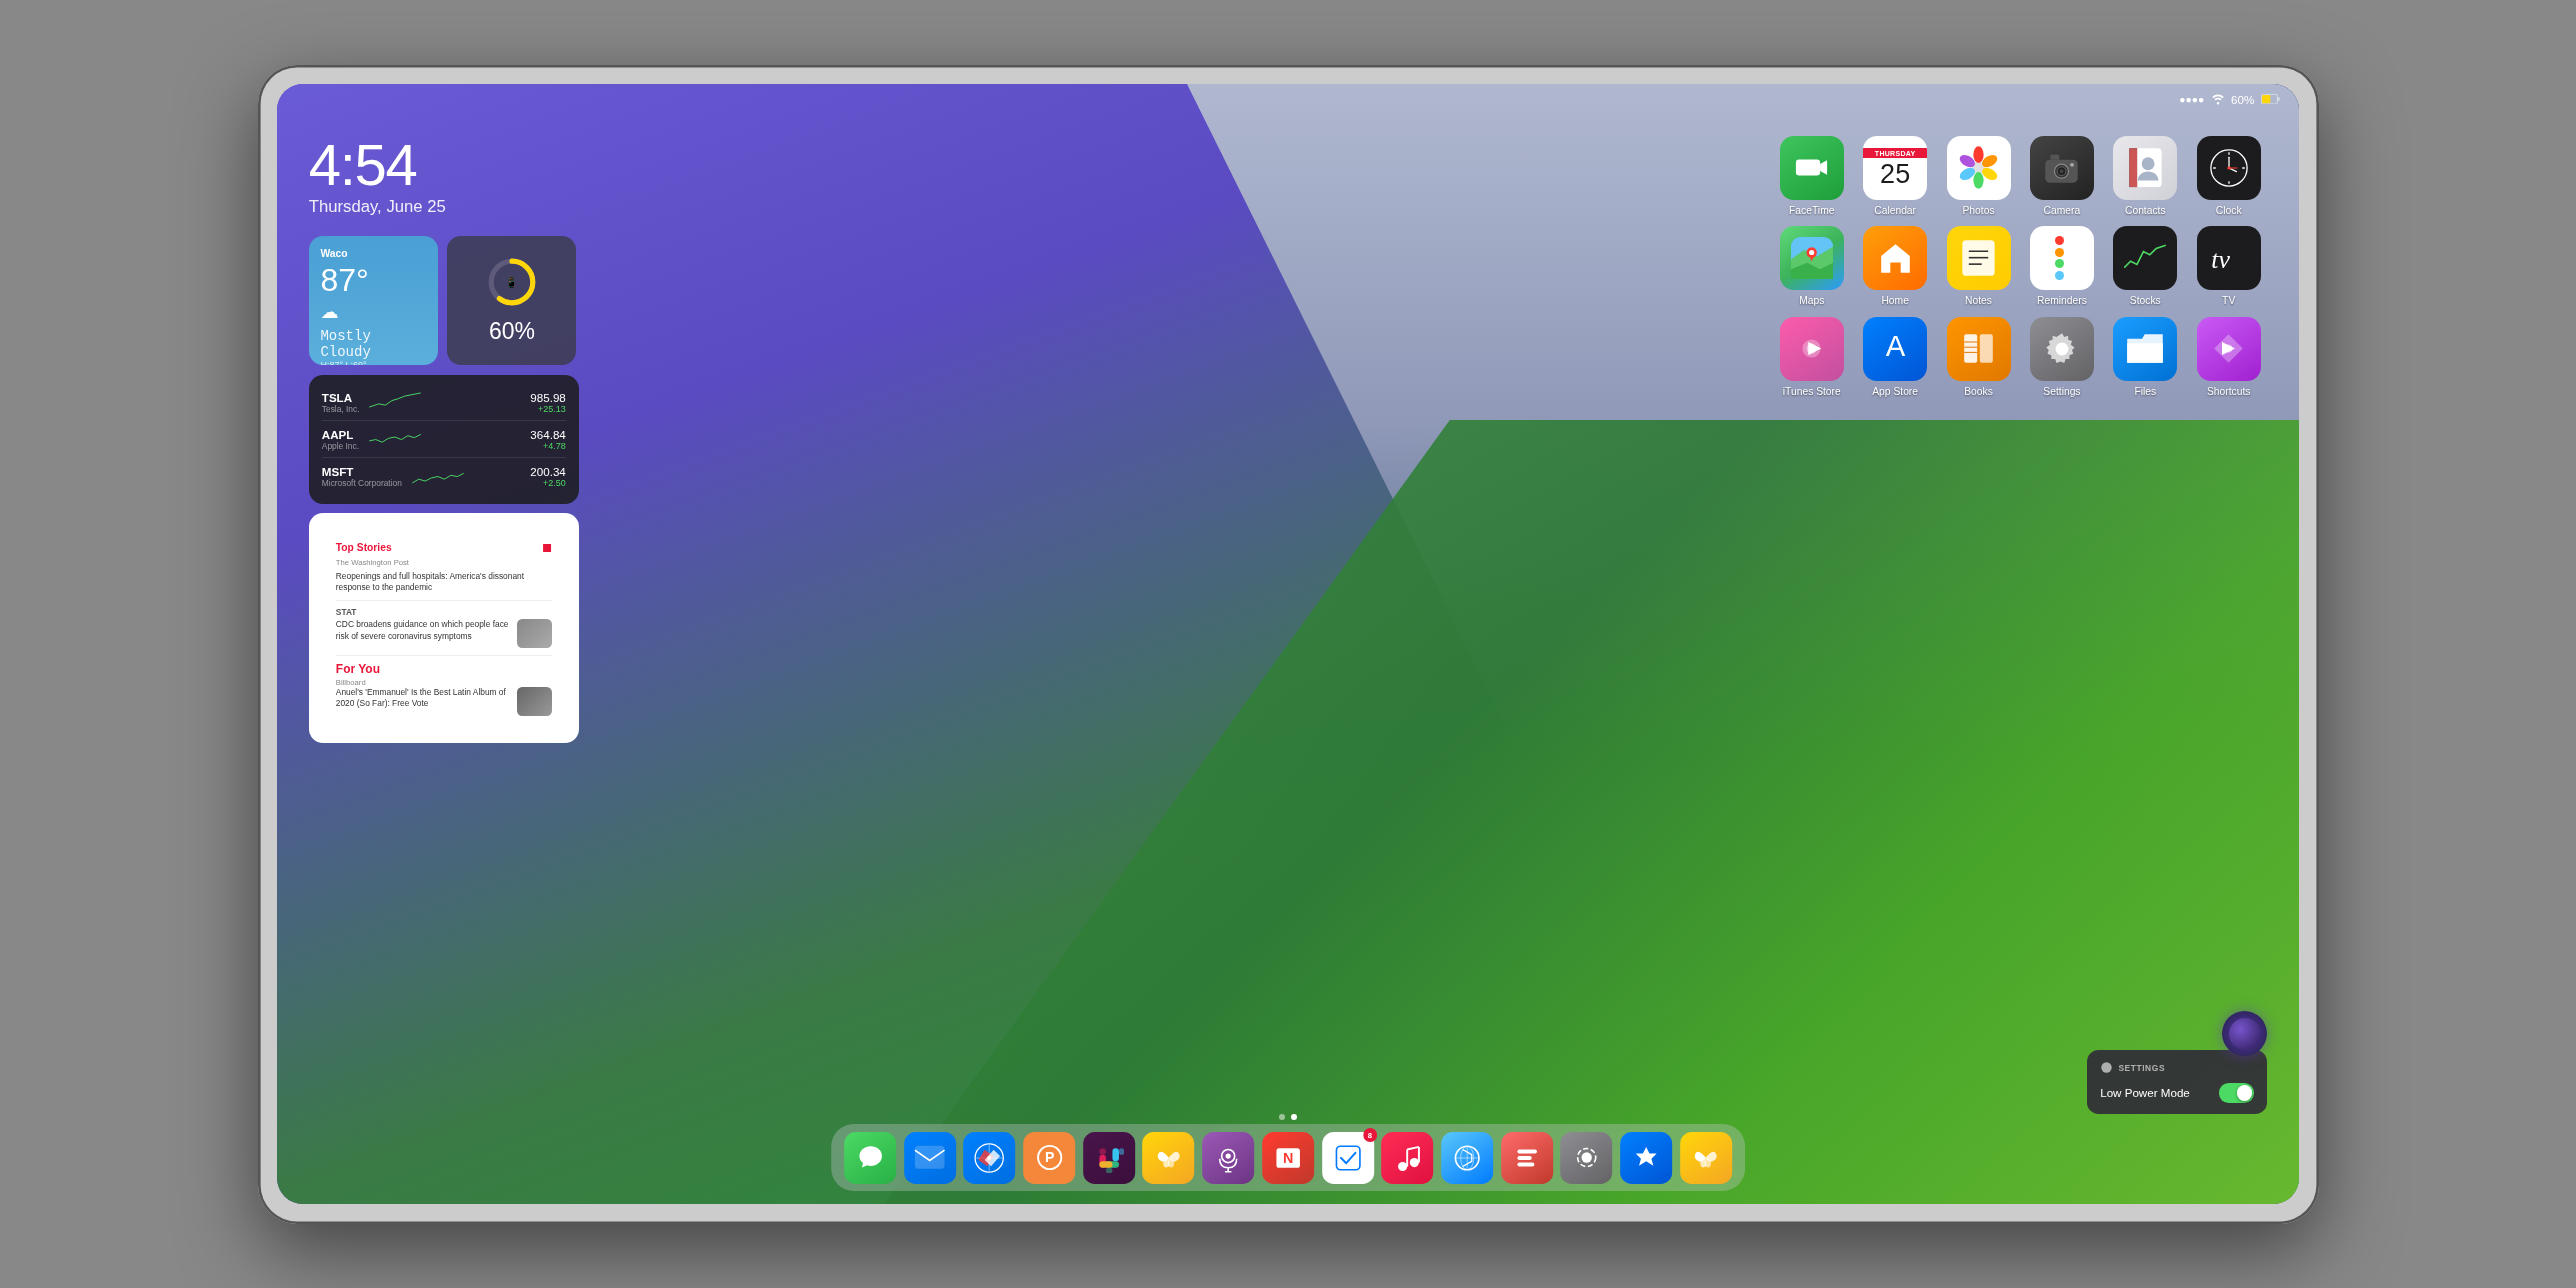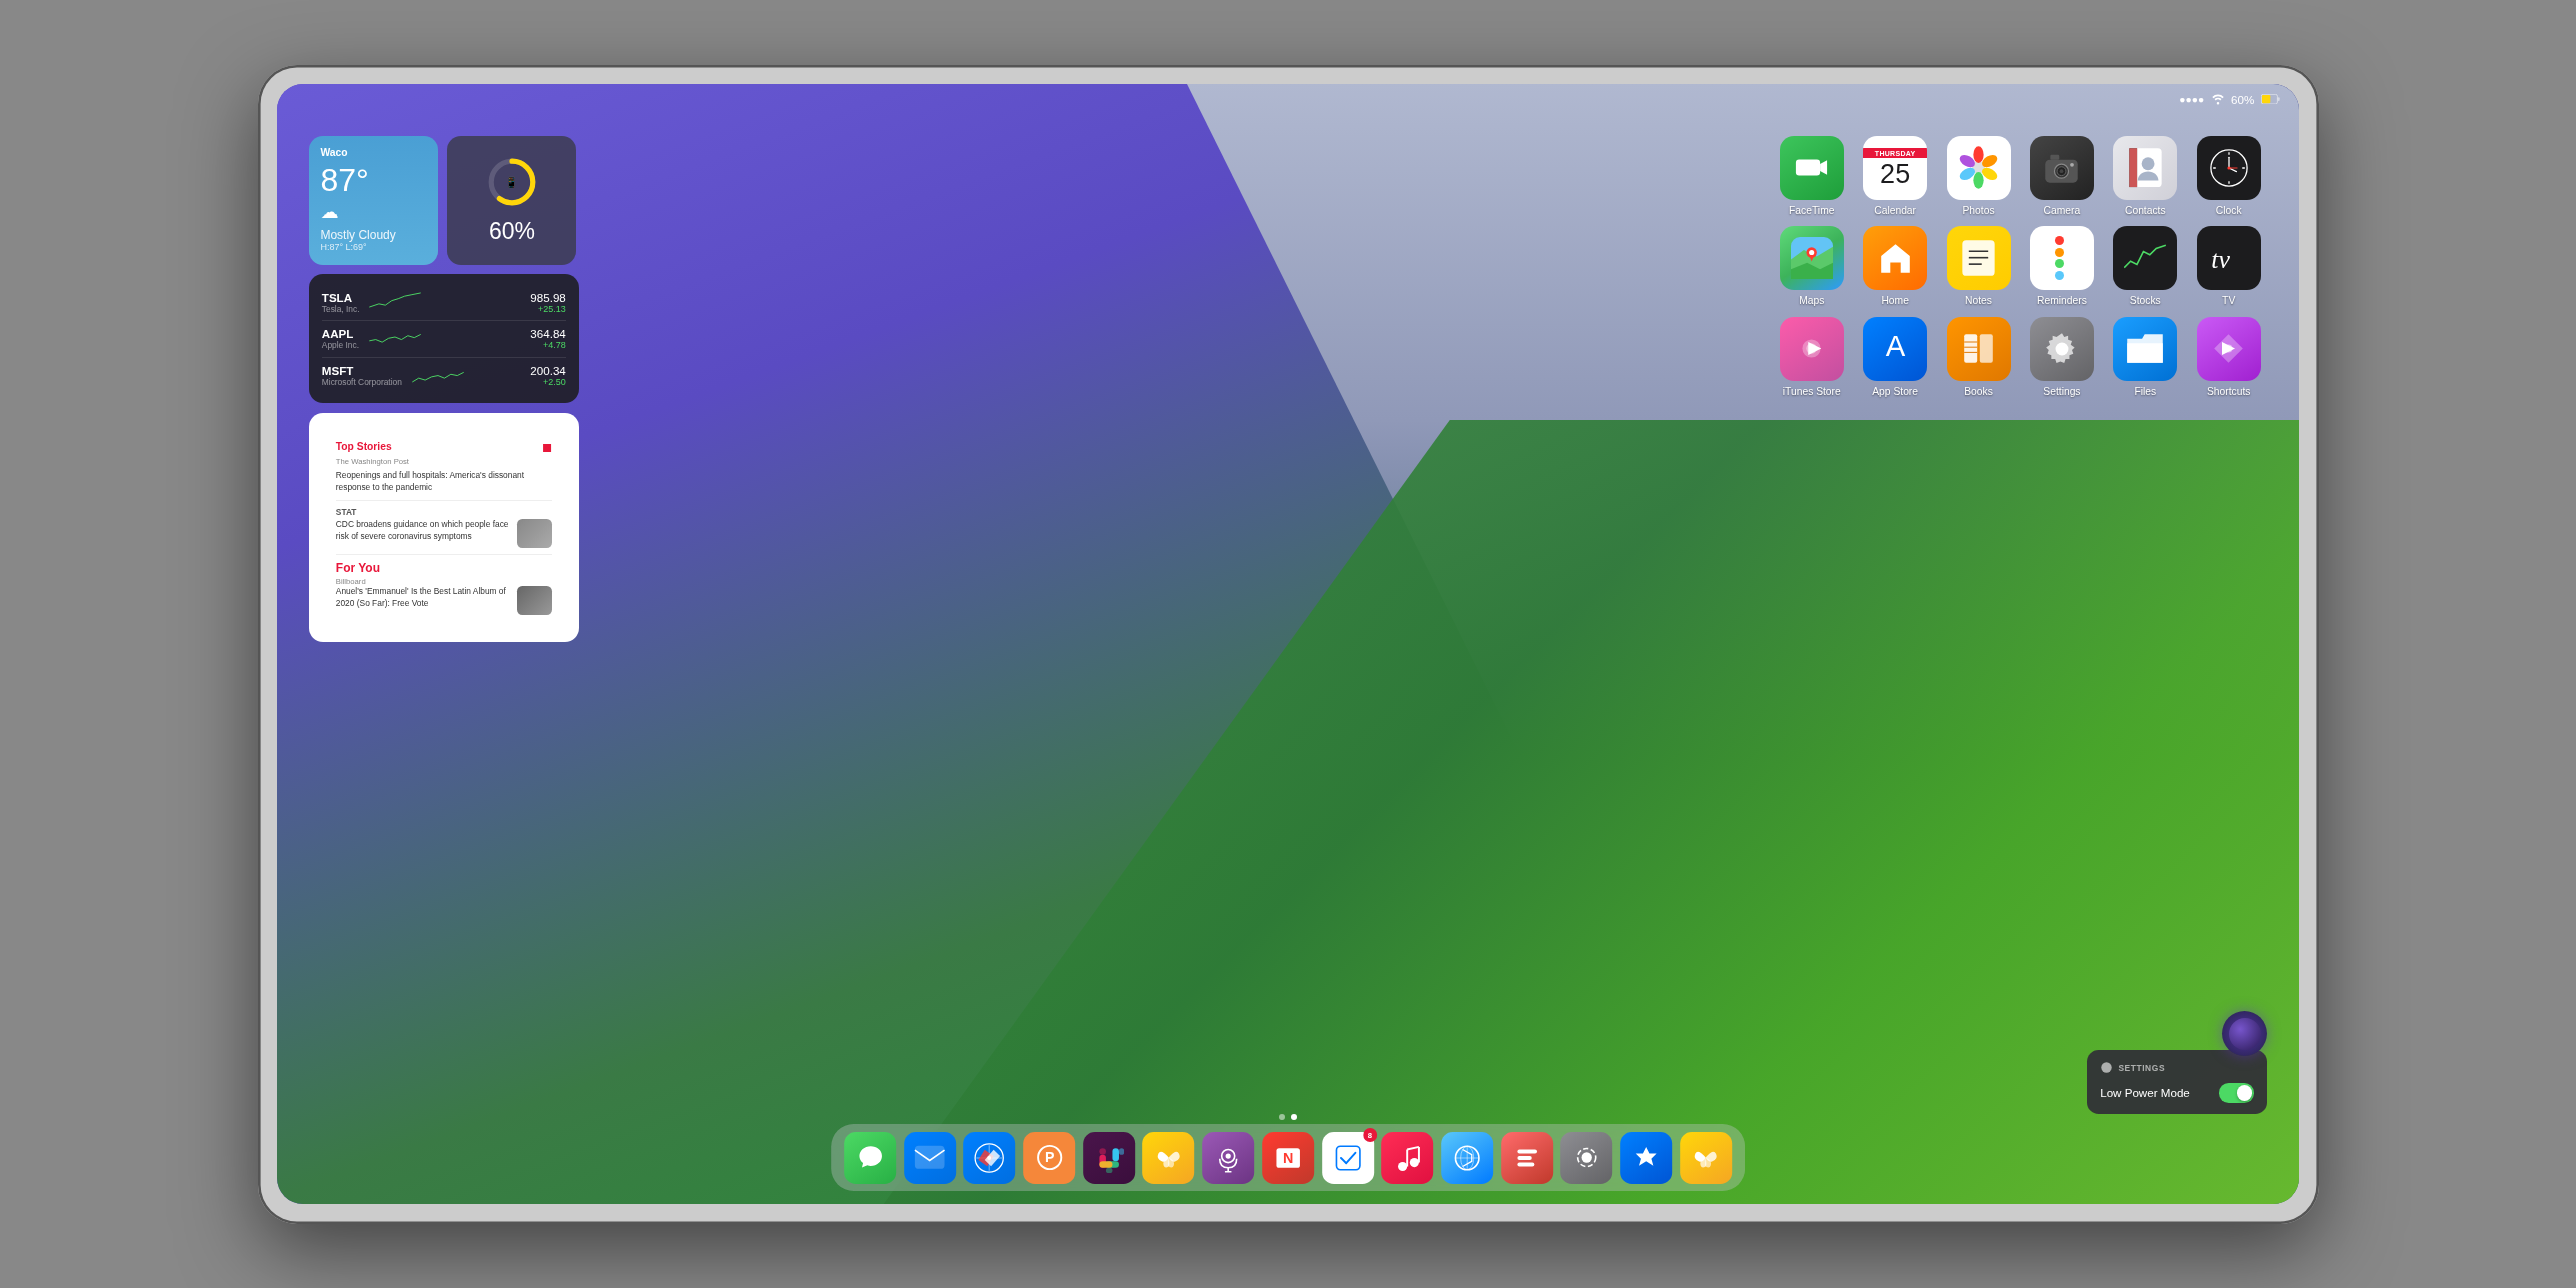--- a/index.html
+++ b/index.html
@@ -136,22 +136,23 @@
       line-height: 1;
       margin: 5.2px 0;
     }
     .weather-widget .icon-row {
       display: flex;
       align-items: center;
       gap: 5.2px;
       margin: 5.2px 0;
     }
     .weather-widget .condition {
-      font-size: 12px;
+      font-size: 14px;
       opacity: 0.9;
+      font-family: Liberation Mono, monospace;
     }
     .weather-widget .hi-lo {
       font-size: 9px;
       opacity: 0.8;
     }
 
     
     .battery-widget {
       background: rgba(60,60,80,0.85);
       width: 129px;
@@ -481,20 +482,24 @@
           <svg width="19.3" height="10.3" viewBox="0 0 30 16" fill="none">
             <rect x="0.5" y="0.5" width="25" height="15" rx="3" stroke="white" stroke-opacity="0.8"></rect>
             <rect x="1.5" y="1.5" width="13" height="13" rx="2" fill="#ffd60a"></rect>
             <rect x="26" y="5" width="3" height="6" rx="1.5" fill="white" fill-opacity="0.5"></rect>
           </svg>
         </span>
       </div>
     </div>
 
     <div class="left-panel">
+      <div class="time-display">
+        <div class="time">4:54</div>
+        <div class="date">Thursday, June 25</div>
+      </div>
 
       <div class="widgets-row">
         <div class="widget weather-widget">
           <div class="city">Waco</div>
           <div class="temp">87°</div>
           <div class="icon-row">
             <span style="font-size:18px;">☁</span>
           </div>
           <div class="condition">Mostly Cloudy</div>
           <div class="hi-lo">H:87° L:69°</div>

